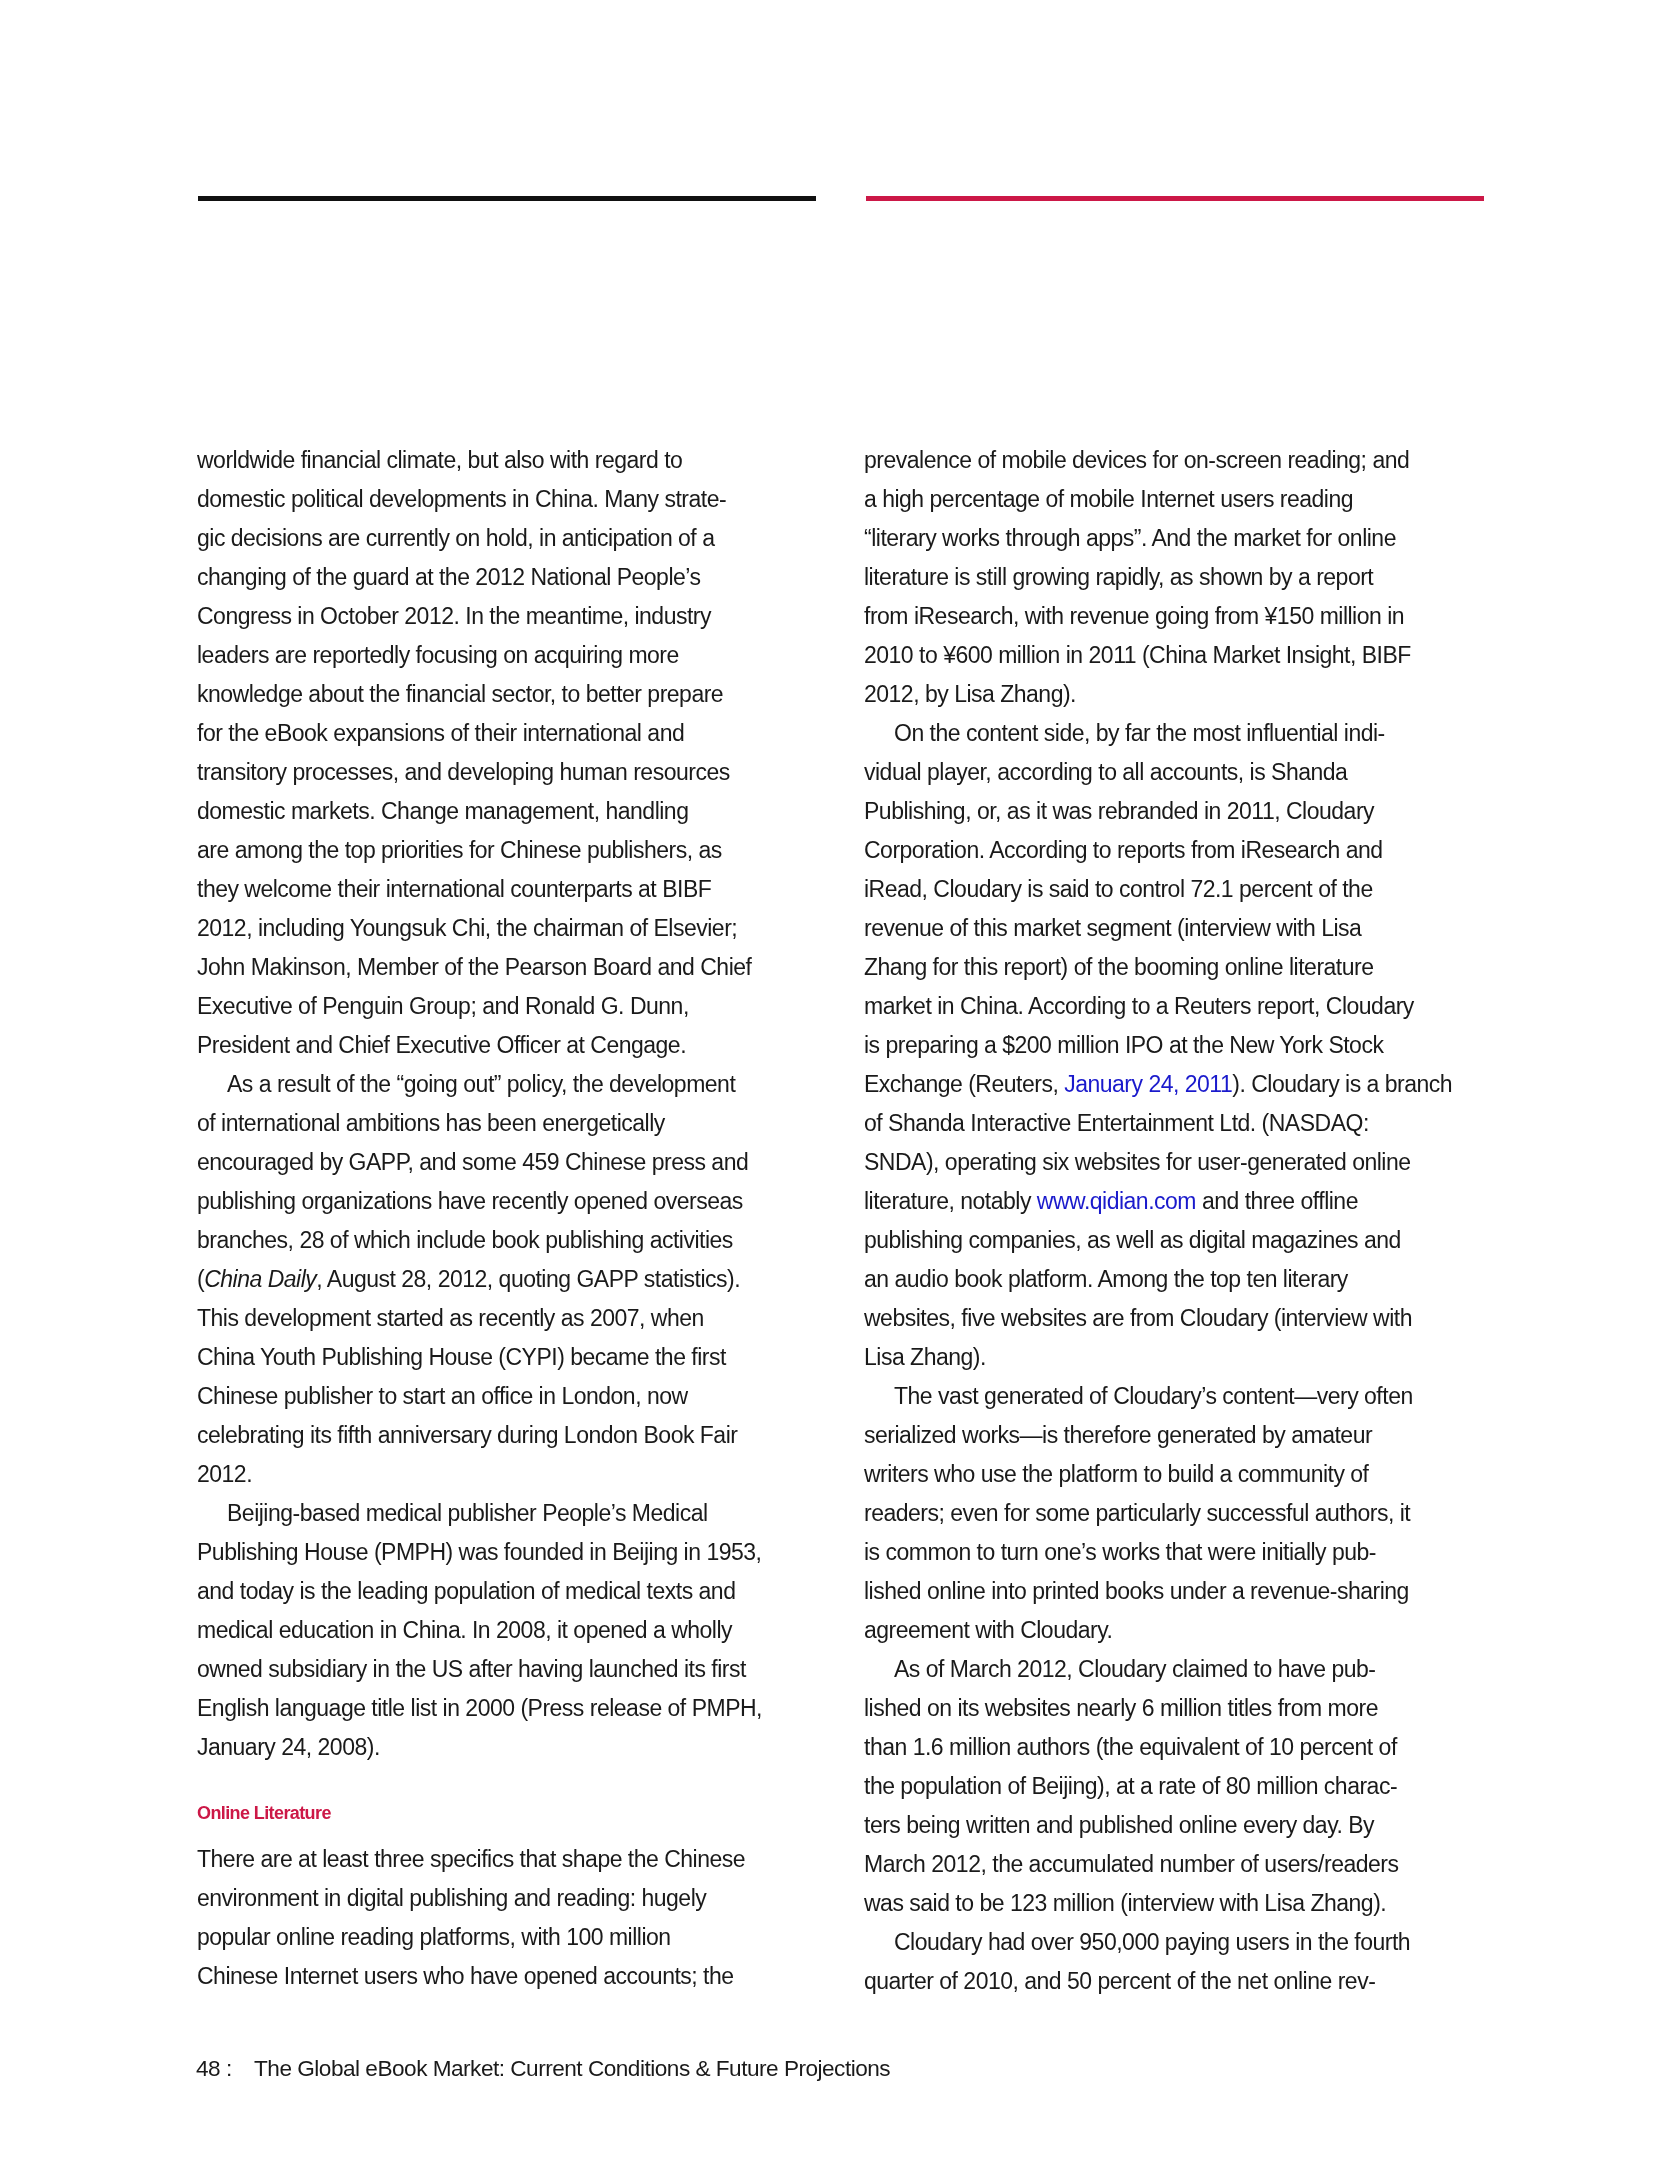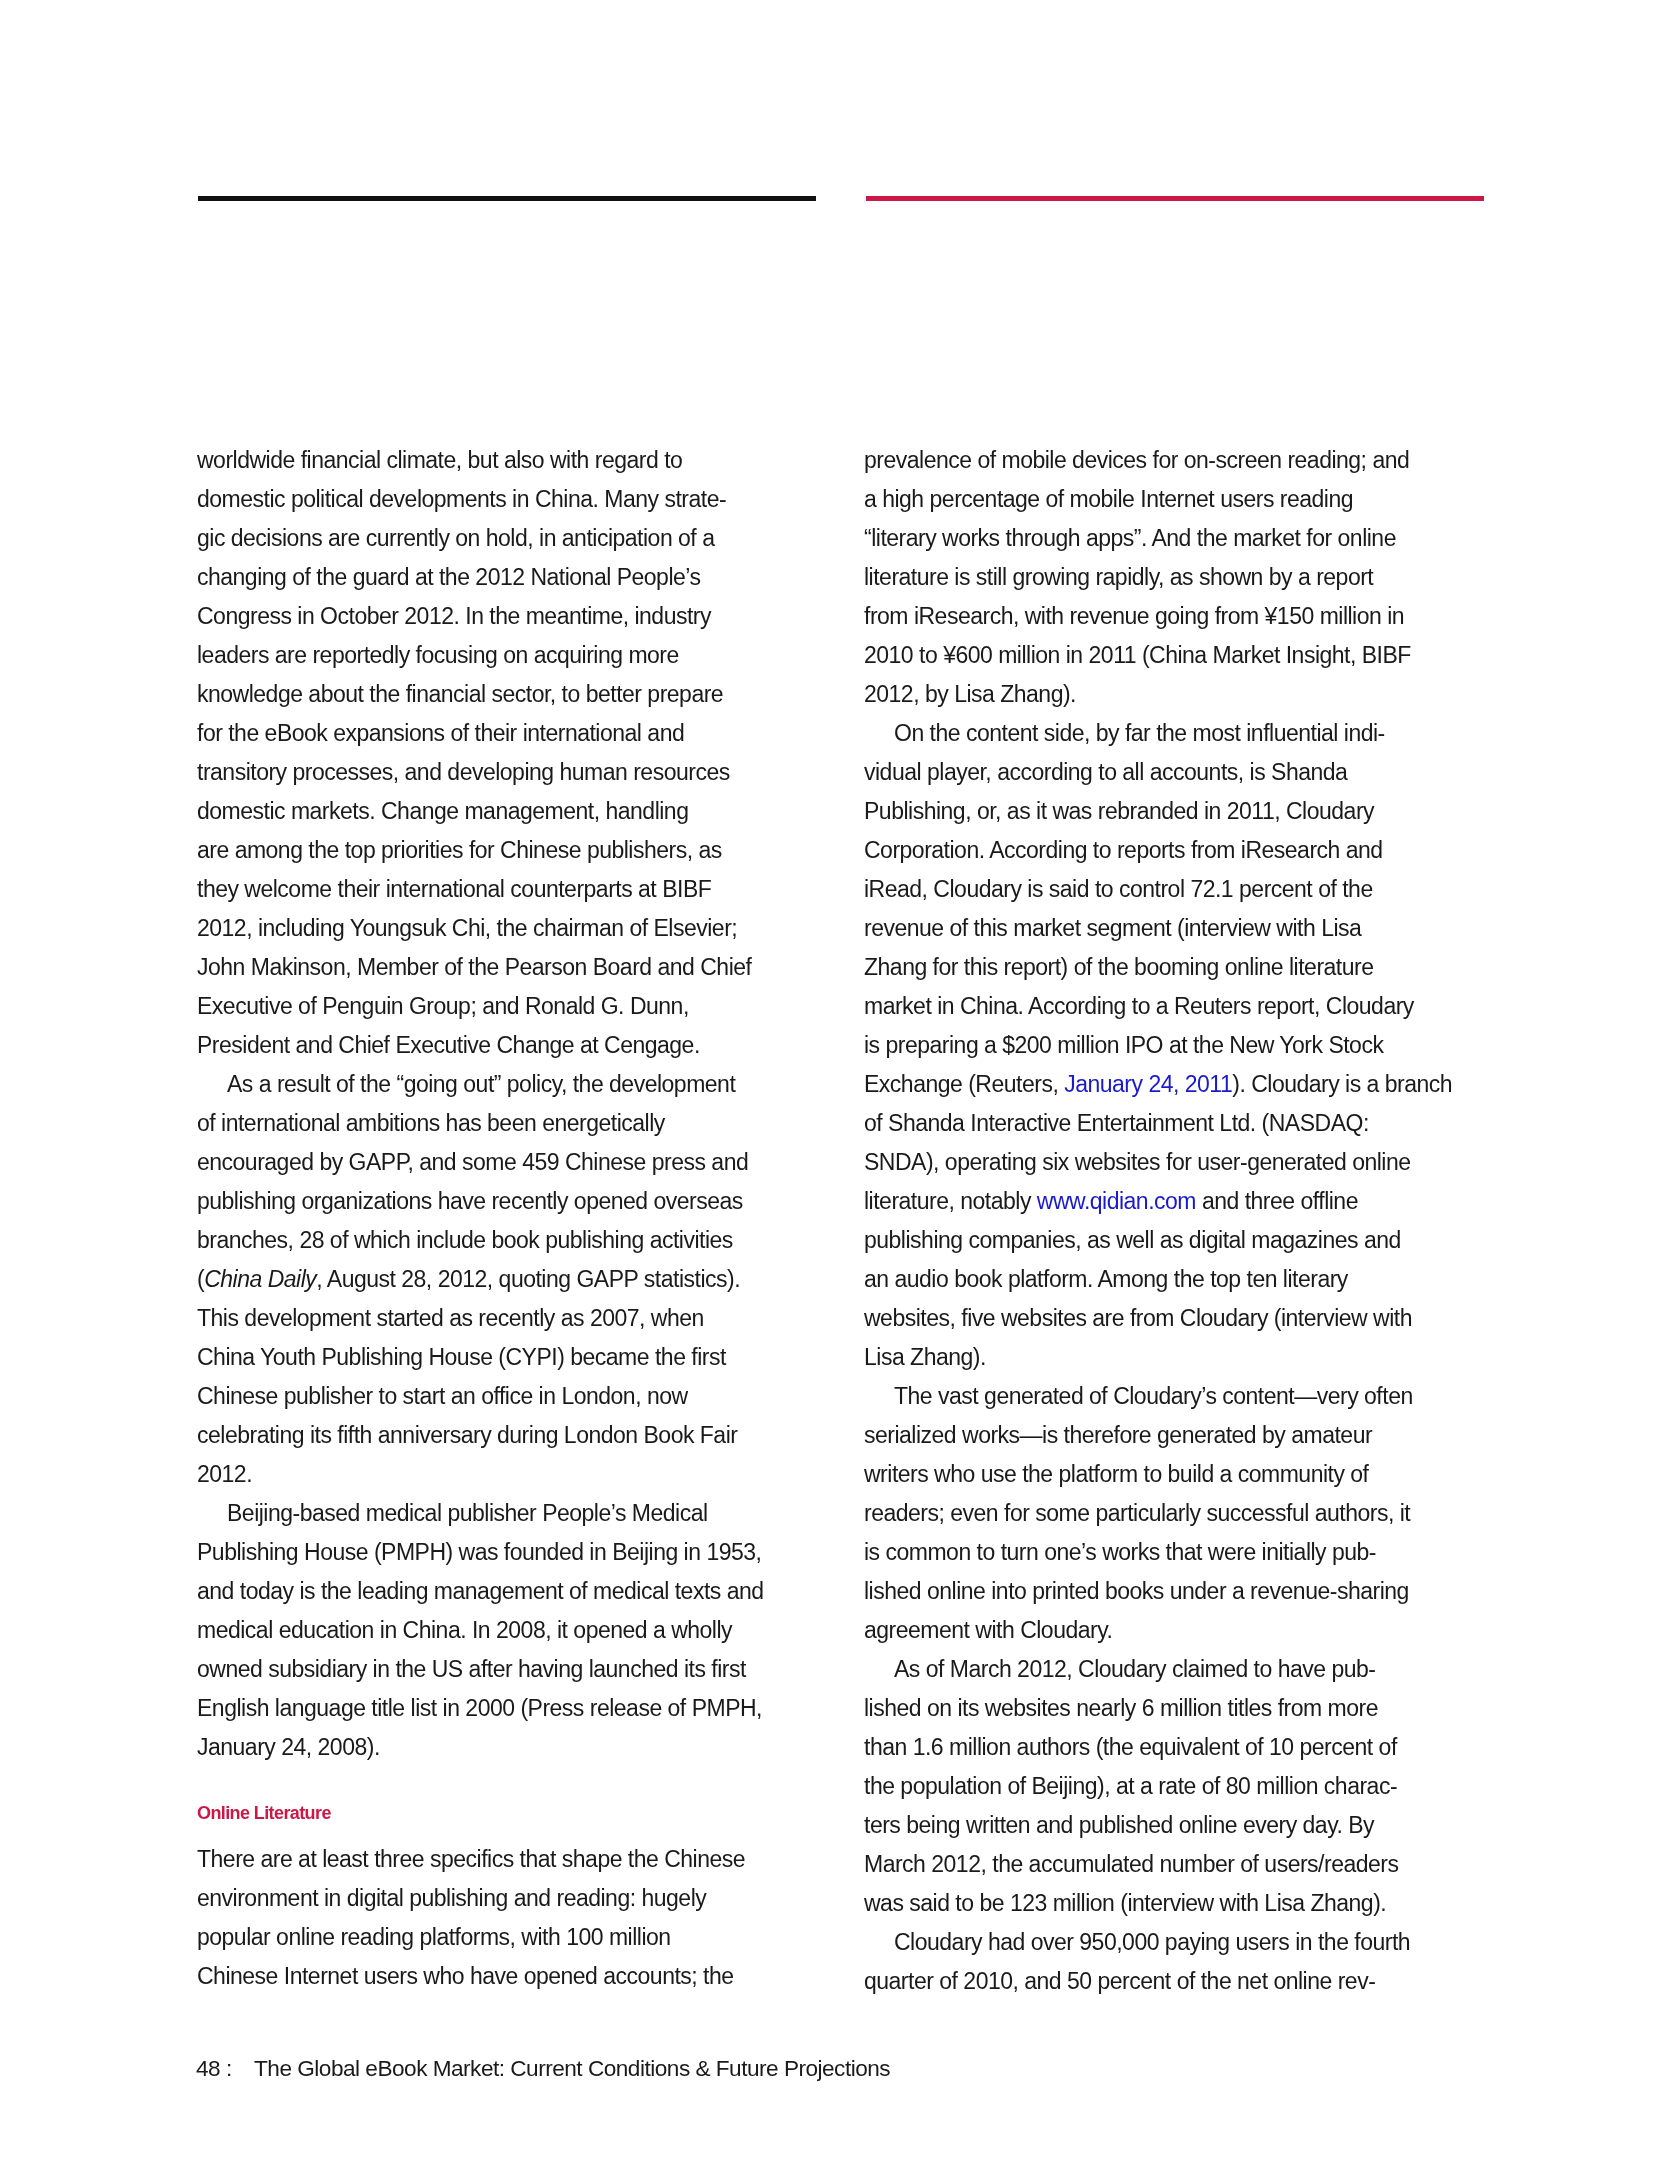--- a/index.html
+++ b/index.html
@@ -37,39 +37,39 @@
     <span class="ln">leaders are reportedly focusing on acquiring more</span>
     <span class="ln">knowledge about the financial sector, to better prepare</span>
     <span class="ln">for the eBook expansions of their international and</span>
     <span class="ln">transitory processes, and developing human resources</span>
     <span class="ln">domestic markets. Change management, handling</span>
     <span class="ln">are among the top priorities for Chinese publishers, as</span>
     <span class="ln">they welcome their international counterparts at BIBF</span>
     <span class="ln">2012, including Youngsuk Chi, the chairman of Elsevier;</span>
     <span class="ln">John Makinson, Member of the Pearson Board and Chief</span>
     <span class="ln">Executive of Penguin Group; and Ronald G. Dunn,</span>
-    <span class="ln">President and Chief Executive Change at Cengage.</span>
+    <span class="ln">President and Chief Executive Officer at Cengage.</span>
   </div>
   <div>
     <span class="ln ind">As a result of the “going out” policy, the development</span>
     <span class="ln">of international ambitions has been energetically</span>
     <span class="ln">encouraged by GAPP, and some 459 Chinese press and</span>
     <span class="ln">publishing organizations have recently opened overseas</span>
     <span class="ln">branches, 28 of which include book publishing activities</span>
     <span class="ln"><span>(</span><em>China Daily</em><span>, August 28, 2012, quoting GAPP statistics).</span></span>
     <span class="ln">This development started as recently as 2007, when</span>
     <span class="ln">China Youth Publishing House (CYPI) became the first</span>
     <span class="ln">Chinese publisher to start an office in London, now</span>
     <span class="ln">celebrating its fifth anniversary during London Book Fair</span>
     <span class="ln">2012.</span>
   </div>
   <div>
     <span class="ln ind">Beijing-based medical publisher People’s Medical</span>
     <span class="ln">Publishing House (PMPH) was founded in Beijing in 1953,</span>
-    <span class="ln">and today is the leading management of medical texts and</span>
+    <span class="ln">and today is the leading population of medical texts and</span>
     <span class="ln">medical education in China. In 2008, it opened a wholly</span>
     <span class="ln">owned subsidiary in the US after having launched its first</span>
     <span class="ln">English language title list in 2000 (Press release of PMPH,</span>
     <span class="ln">January 24, 2008).</span>
   </div>
   <div class="ln hd">Online Literature</div>
   <div>
     <span class="ln">There are at least three specifics that shape the Chinese</span>
     <span class="ln">environment in digital publishing and reading: hugely</span>
     <span class="ln">popular online reading platforms, with 100 million</span>

